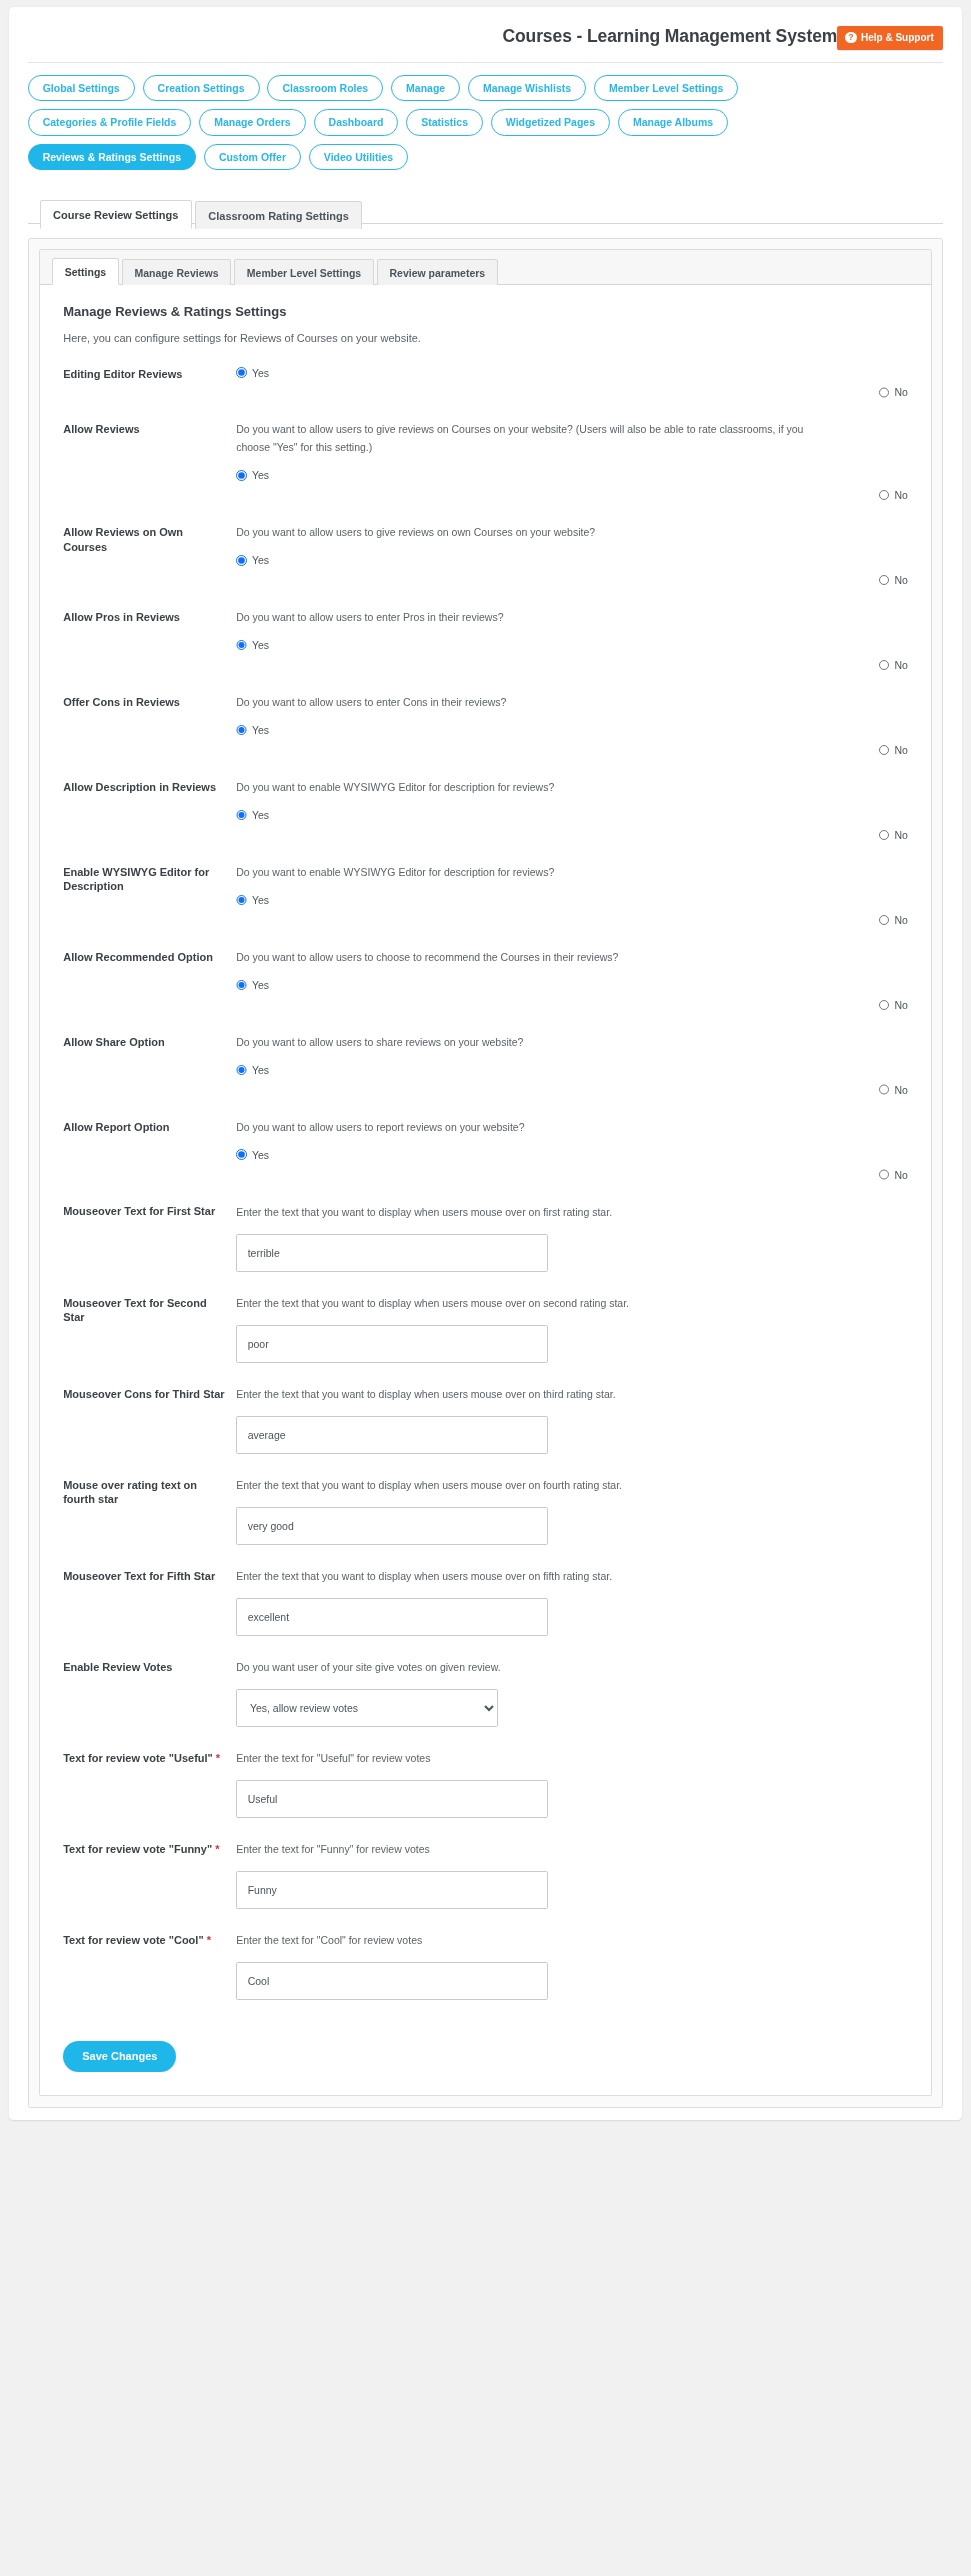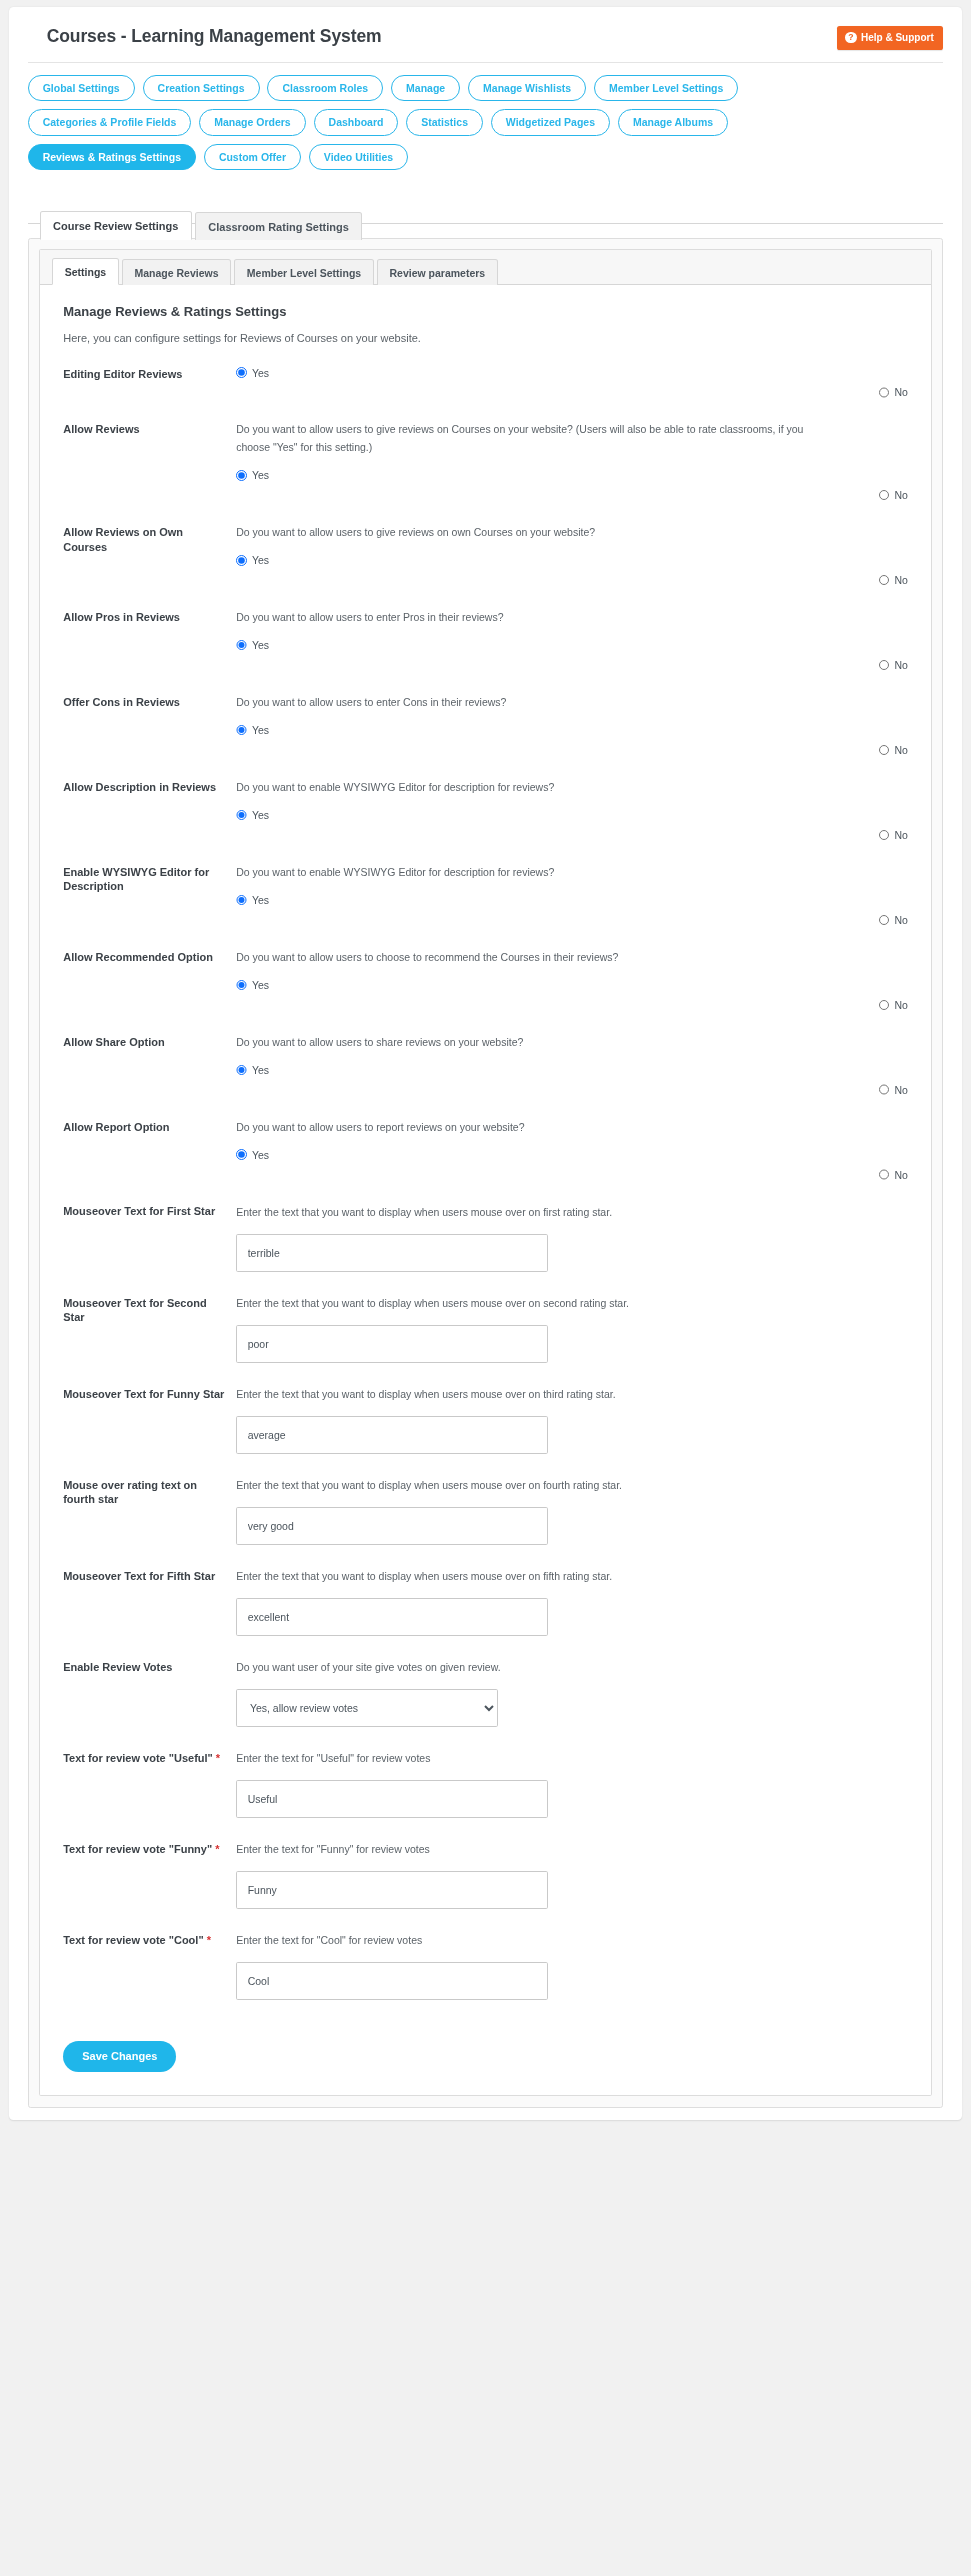--- a/index.html
+++ b/index.html
@@ -17,23 +17,22 @@
   
   .outer-card {
     background:#ffffff;
     border-radius:4.4px;
     box-shadow:0 0.9px 1.7px rgba(0,0,0,.10);
     padding:0 0 12.2px 0;
   }
 
   
   .app-header {
-    display:flex; align-items:flex-start; justify-content:space-between;
+    display:flex; align-items:flex-start; justify-content:flex-end;
     padding:19px 19px 0 19px;
-    margin-left:19px;
   }
   .app-title {
     font-size:17.5px; font-weight:bold; color:#3b4147;
     letter-spacing:-0.1px; line-height:1.2; margin:0;
   }
   .help-btn {
     background:#f26522; color:#fff;
     font-size:10px; font-weight:bold;
     border:none; border-radius:2.6px;
     padding:6.1px 9.6px 6.1px 7.9px;
@@ -65,21 +64,21 @@
     border-bottom:0.9px solid #d6d6d6;
     display:flex; gap:3.5px; align-items:flex-end;
     padding-left:12.2px;
   }
   .l1-tab {
     font-size:11px; font-weight:bold; color:#4b545c;
     padding:7.9px 12.2px 7px 12.2px;
     border:0.9px solid #d6d6d6; border-bottom:none;
     border-radius:2.6px 2.6px 0 0;
     background:#f2f2f2; cursor:pointer; white-space:nowrap;
-    position:relative; top:17px;
+    position:relative; top:6px;
   }
   .l1-tab.active { background:#fff; border-bottom:0.9px solid #fff; color:#3b4147; }
 
   
   .panel {
     margin:14px 19px 0 19px;
     background:#fafafa;
     border:0.9px solid #dddddd;
     border-radius:2.6px;
     padding:10.5px;
@@ -344,21 +343,21 @@
               </div>
               <div class="frow">
                 <div class="flabel"><span>Mouseover Text for First Star</span></div>
                 <div class="fctl"><p class="fhelp">Enter the text that you want to display when users mouse over on first rating star.</p><input type="text" class="txt-input" value="terrible" style=""></div>
               </div>
               <div class="frow">
                 <div class="flabel"><span>Mouseover Text for Second Star</span></div>
                 <div class="fctl"><p class="fhelp">Enter the text that you want to display when users mouse over on second rating star.</p><input type="text" class="txt-input" value="poor" style=""></div>
               </div>
               <div class="frow">
-                <div class="flabel"><span>Mouseover Text for Funny Star</span></div>
+                <div class="flabel"><span>Mouseover Cons for Third Star</span></div>
                 <div class="fctl"><p class="fhelp">Enter the text that you want to display when users mouse over on third rating star.</p><input type="text" class="txt-input" value="average" style=""></div>
               </div>
               <div class="frow">
                 <div class="flabel"><span>Mouse over rating text on fourth star</span></div>
                 <div class="fctl"><p class="fhelp">Enter the text that you want to display when users mouse over on fourth rating star.</p><input type="text" class="txt-input" value="very good" style=""></div>
               </div>
               <div class="frow">
                 <div class="flabel"><span>Mouseover Text for Fifth Star</span></div>
                 <div class="fctl"><p class="fhelp">Enter the text that you want to display when users mouse over on fifth rating star.</p><input type="text" class="txt-input" value="excellent" style=""></div>
               </div>

